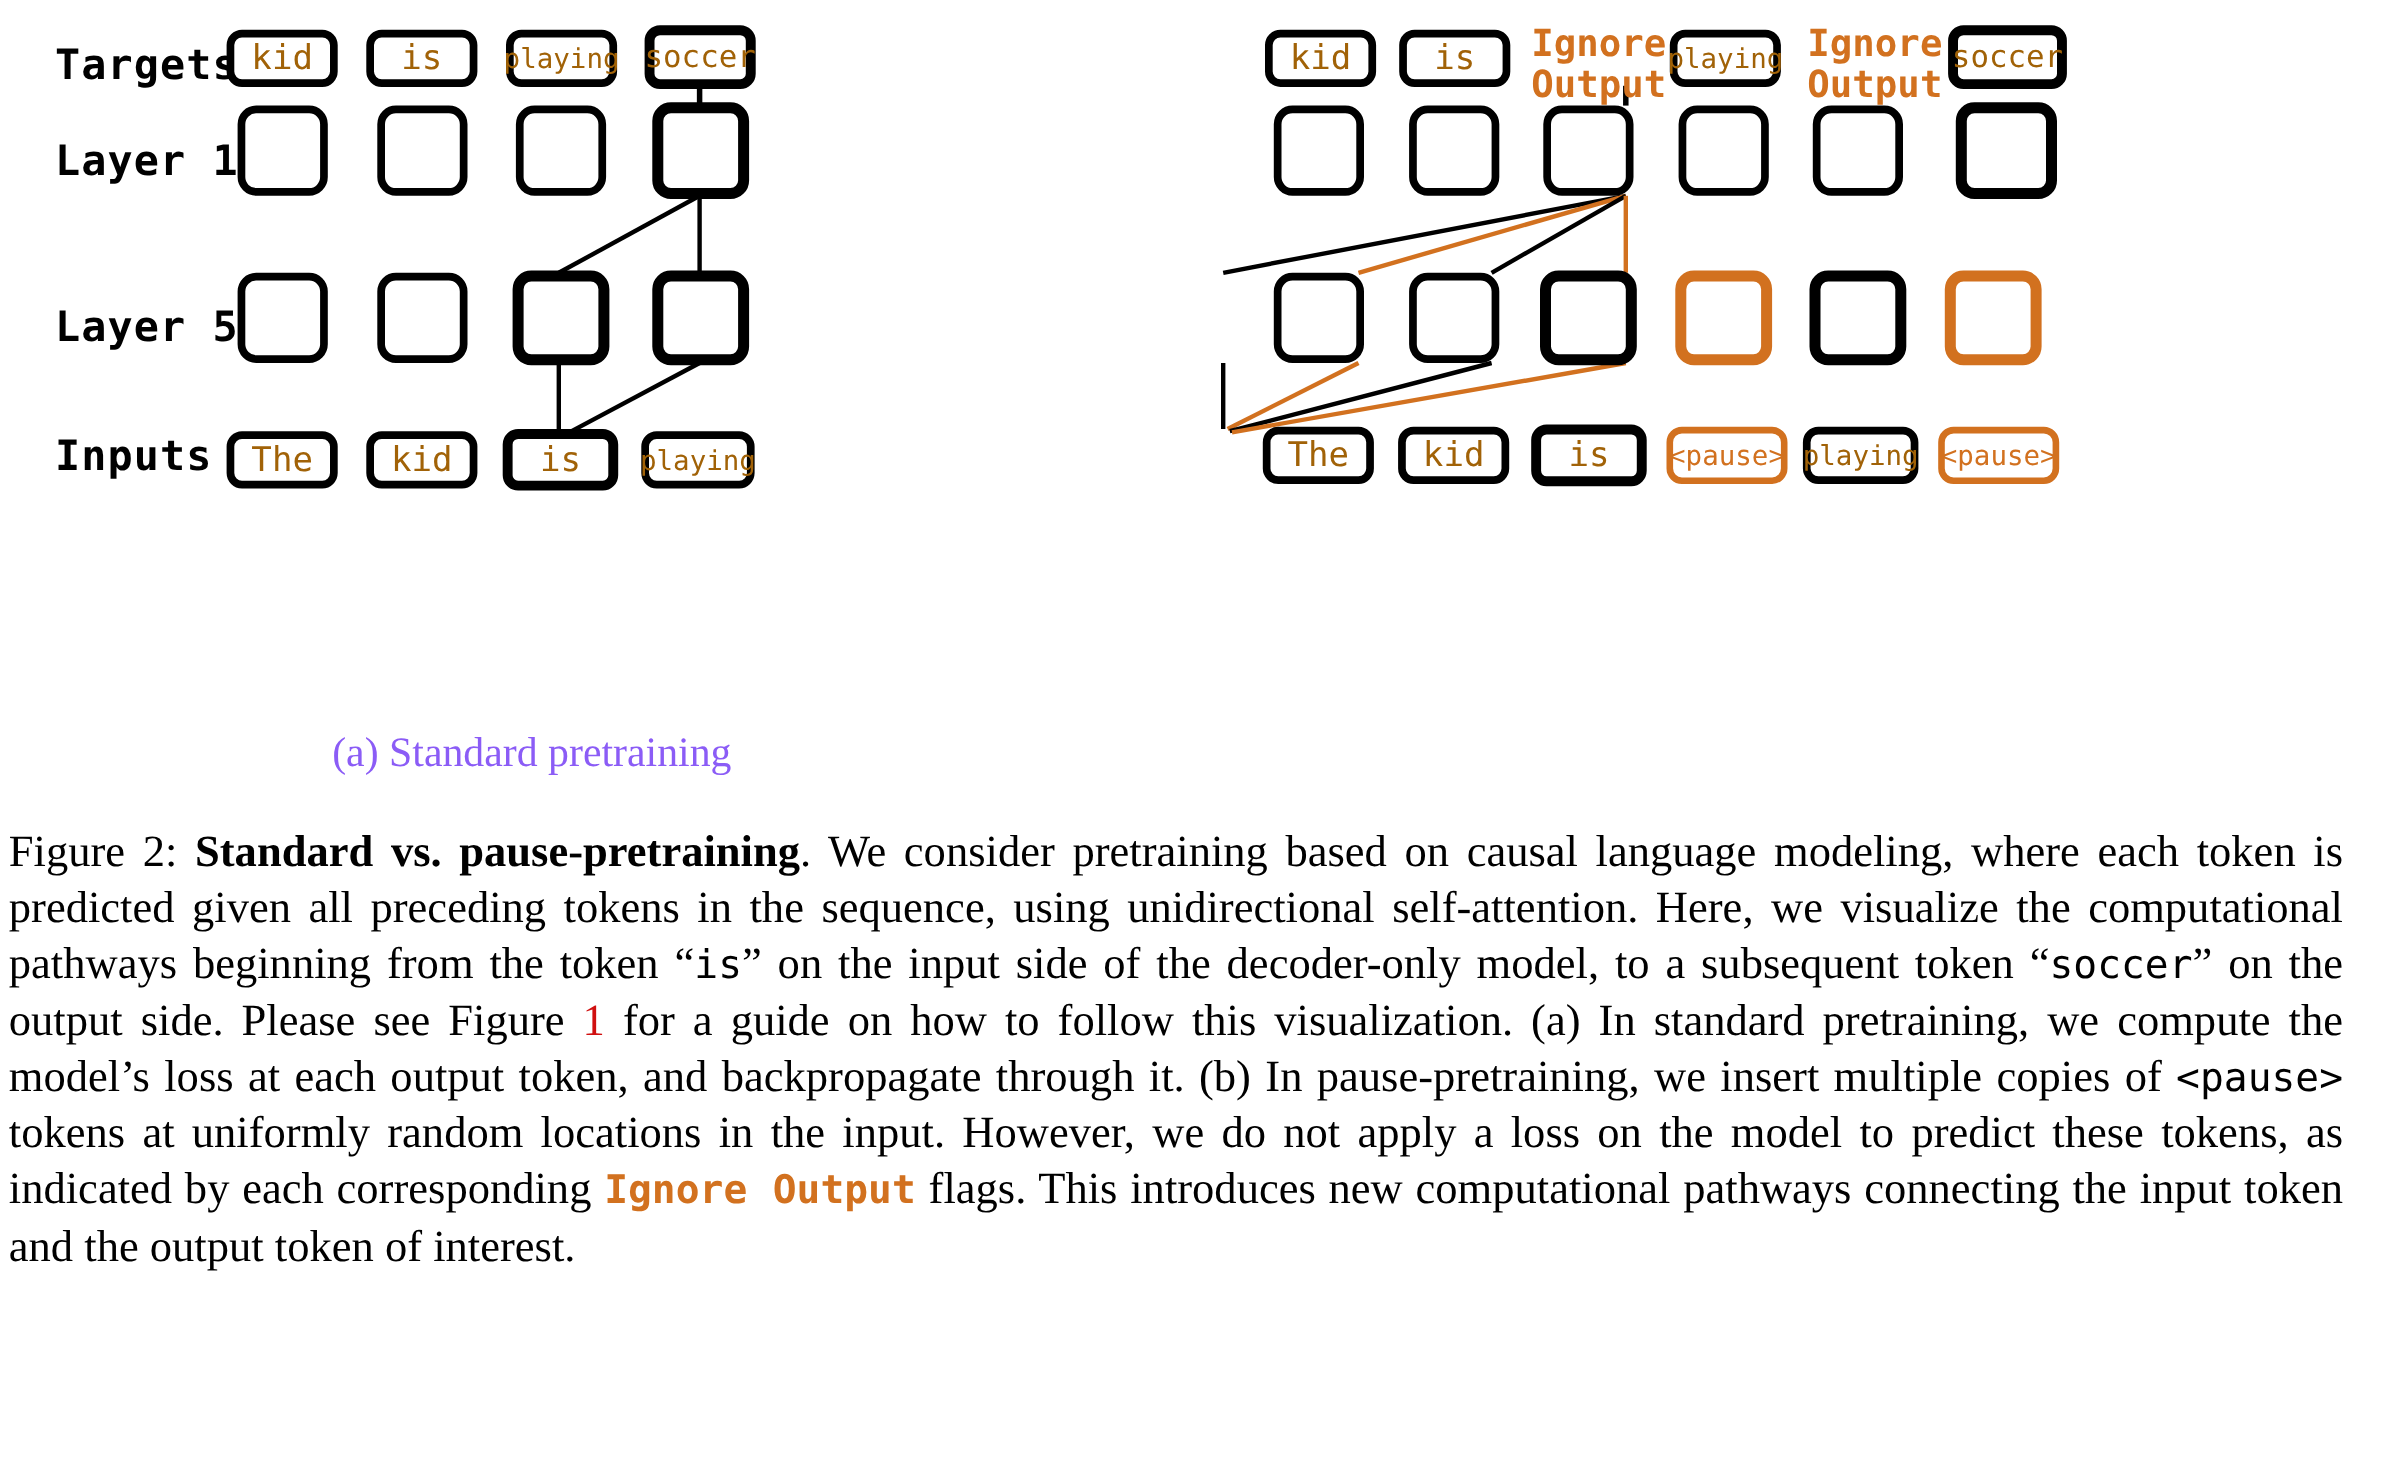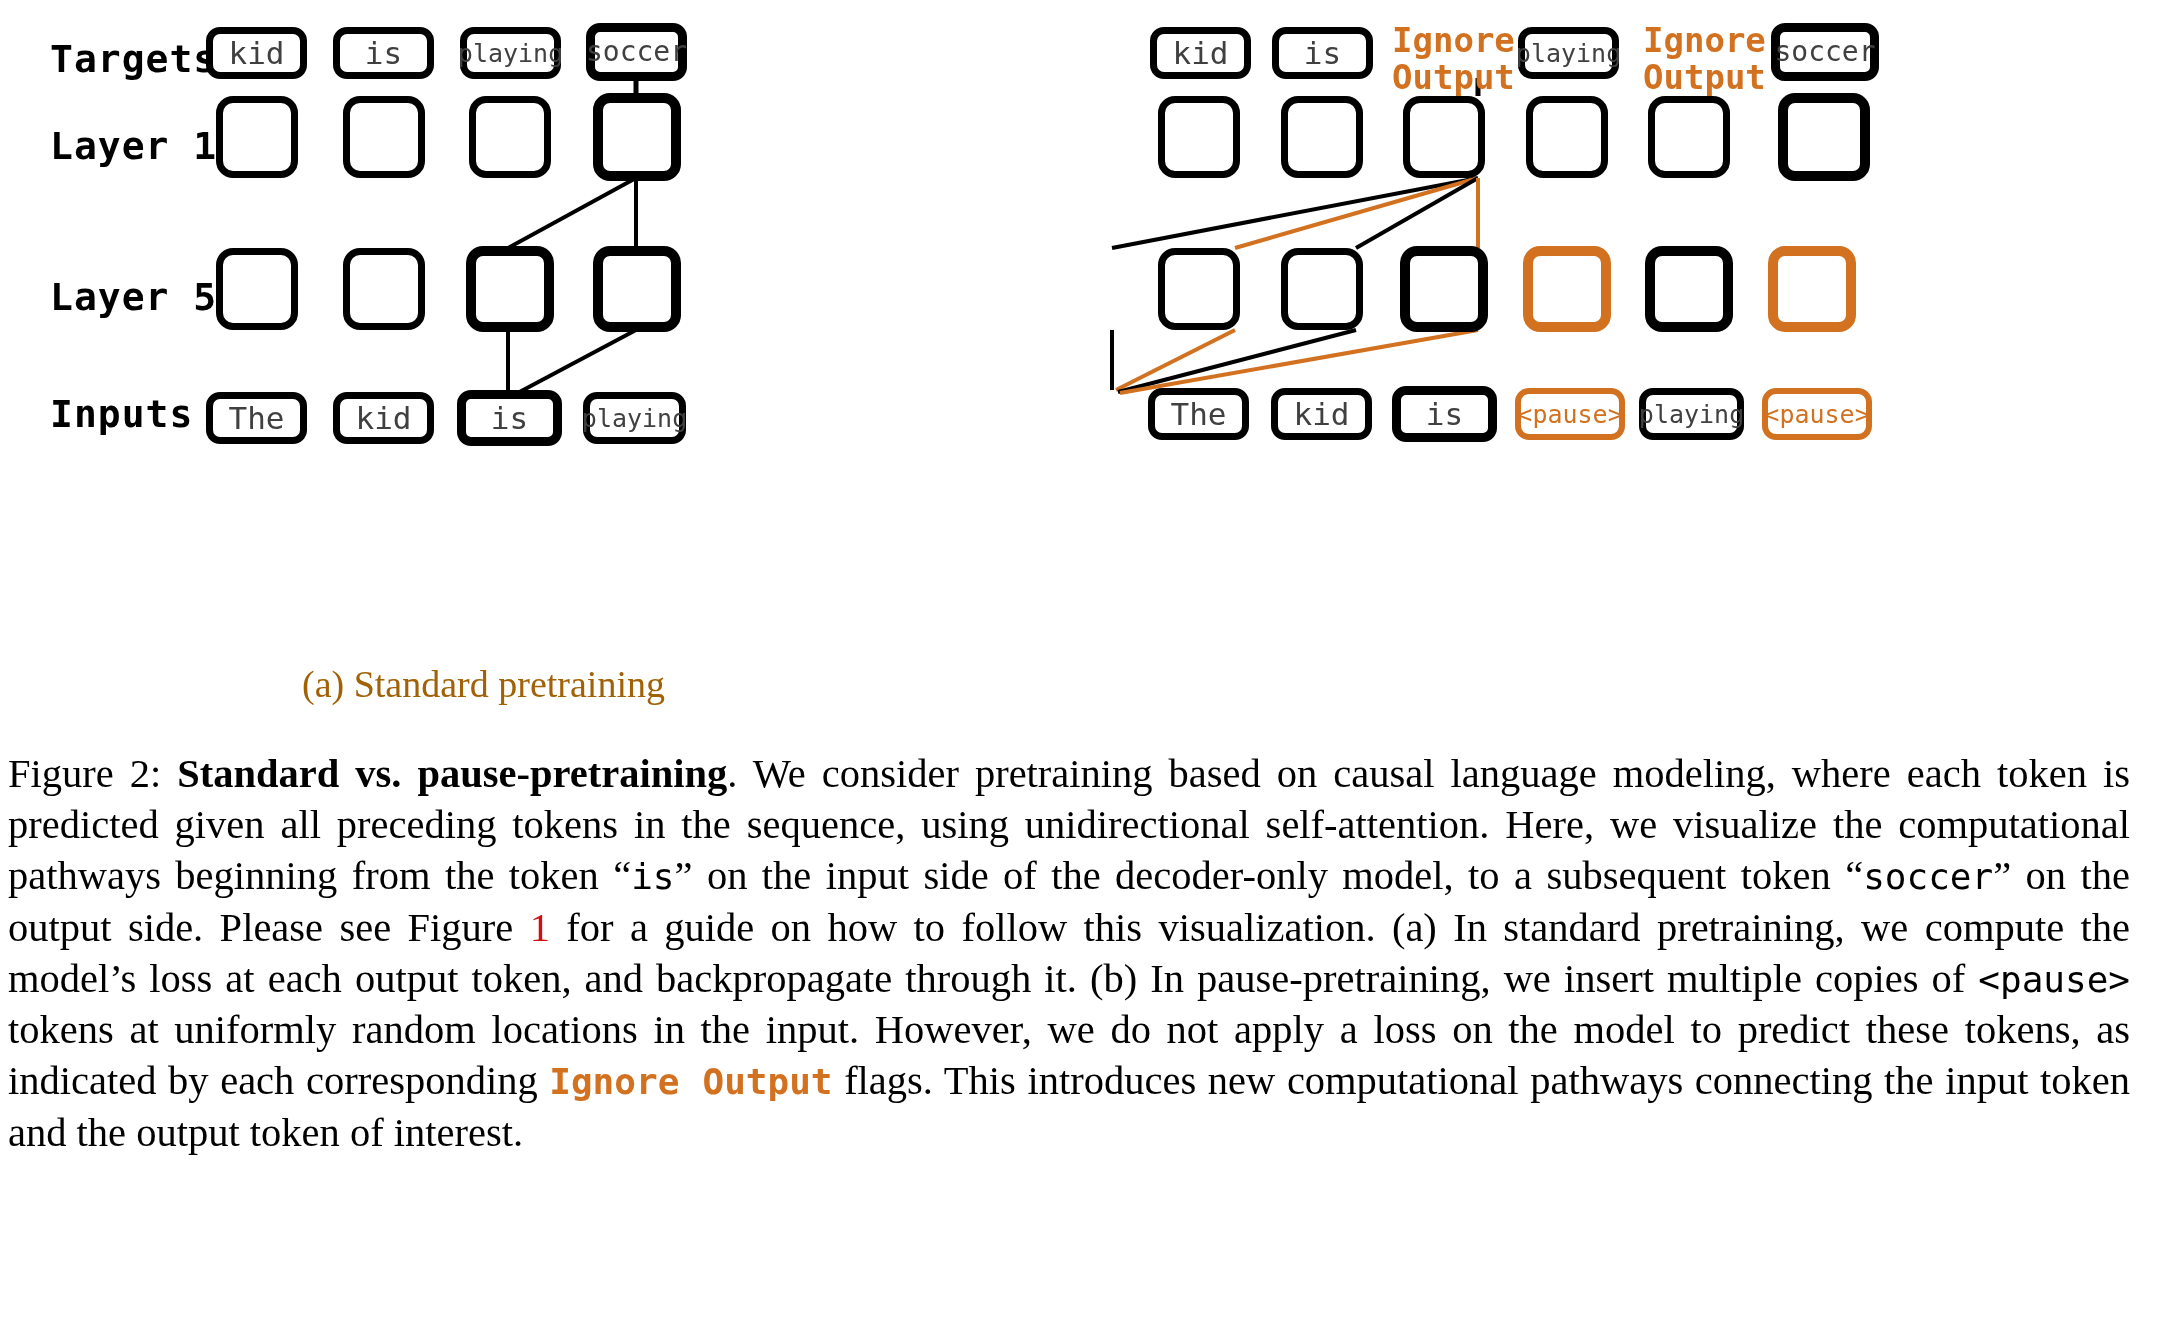--- a/index.html
+++ b/index.html
@@ -28,21 +28,21 @@
   .node{
     position:absolute;
     box-sizing:border-box;
     border:7px solid #000;
     border-radius:17px;
     background:#fff;
     display:flex;
     align-items:center;
     justify-content:center;
     font-family:"DejaVu Sans Mono","Liberation Mono",monospace;
-    color:#404040;
+    color:#a16207;
     line-height:1;
     overflow:visible;
     white-space:nowrap;
   }
   .node.orange{border-color:#D2711F;color:#D2711F;}
   .node.hidden-cell{border-width:7px;}
   .node.token{border-radius:14px;}
 
   .flag{
     position:absolute;
@@ -52,21 +52,21 @@
     line-height:1.08;
     color:#D2711F;
     text-align:left;
     white-space:pre;
   }
 
   .subcap{
     position:absolute;
     font-family:"Liberation Serif", serif;
     font-size:38px;
-    color:#a16207;
+    color:#8b5cf6;
     white-space:nowrap;
   }
 
   
   .caption{
     position:absolute;
     left:8px;
     top:748px;
     width:2122px;
     font-family:"Liberation Serif", serif;

